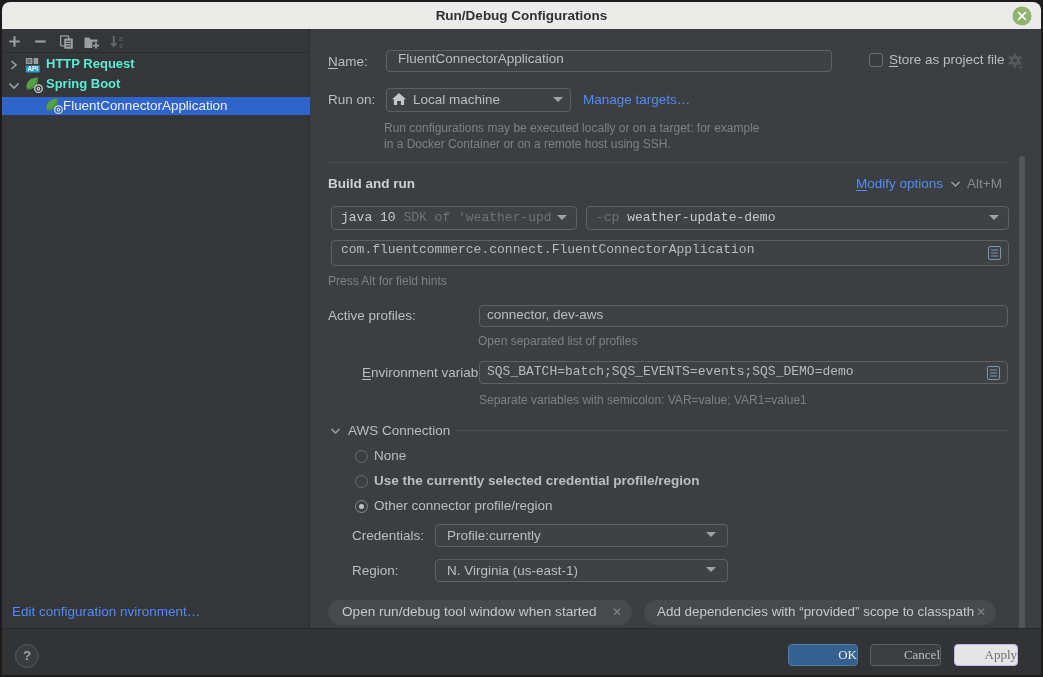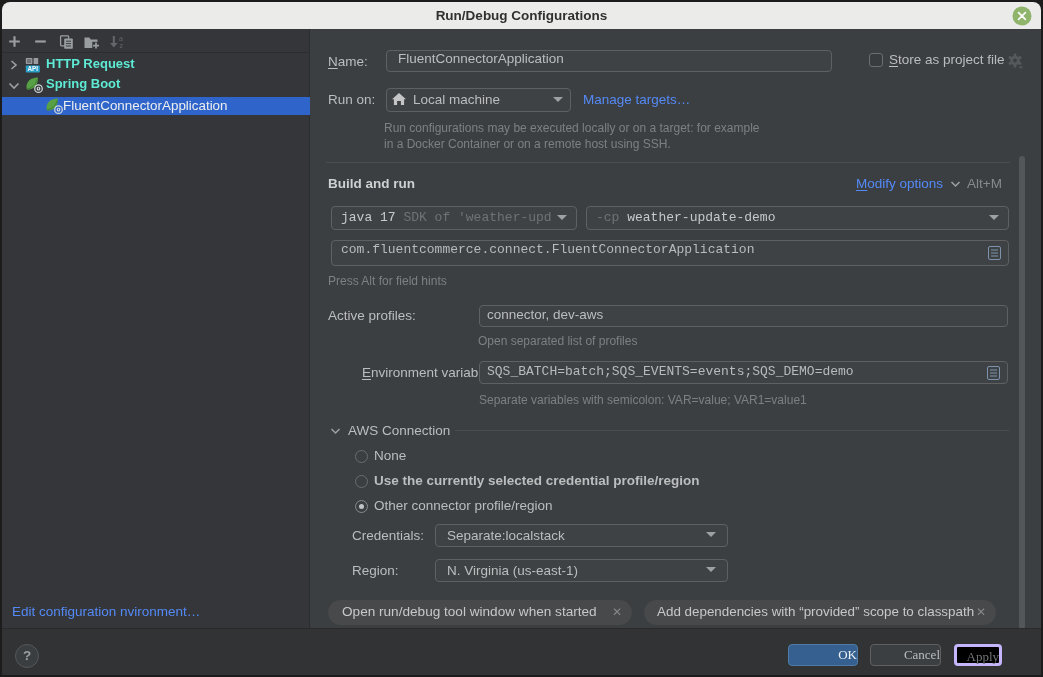--- a/index.html
+++ b/index.html
@@ -140,21 +140,21 @@
 <div class="abs" style="left:326px; top:162px; width:684px; height:1px; background:#4a4d4f;"></div>
 
 <div class="abs lbl" style="left:328px; top:175px; font-weight:bold; color:#ced0d2;">Build and run</div>
 <div class="abs lbl link" style="left:856px; top:175px;"><u>M</u>odify options</div>
 <svg class="abs" style="left:950px; top:180px;" width="11" height="8" viewBox="0 0 11 8">
   <path d="M1.5 2 L5.5 6 L9.5 2" stroke="#9da0a2" stroke-width="1.5" fill="none"></path>
 </svg>
 <div class="abs lbl" style="left:967px; top:175px; color:#87898b;">Alt+M</div>
 
 <div class="abs field" style="left:331px; top:206px; width:246px; height:24px;"></div>
-<div class="abs lbl mono" style="left:341px; top:209px; height:18px;"><span style="color:#c7c9cb;">java 17</span><span style="color:#6f7375;"> SDK of 'weather-upd</span></div>
+<div class="abs lbl mono" style="left:341px; top:209px; height:18px;"><span style="color:#c7c9cb;">java 10</span><span style="color:#6f7375;"> SDK of 'weather-upd</span></div>
 <div class="abs tri" style="left:557px; top:215px;"></div>
 
 <div class="abs field" style="left:586px; top:206px; width:423px; height:24px;"></div>
 <div class="abs lbl mono" style="left:596px; top:209px; height:18px;"><span style="color:#6f7375;">-cp </span><span style="color:#c7c9cb;">weather-update-demo</span></div>
 <div class="abs tri" style="left:989px; top:215px;"></div>
 
 <div class="abs field" style="left:331px; top:240px; width:678px; height:26px;"></div>
 <div class="abs lbl mono" style="left:341px; top:241px; color:#b8babc;">com.fluentcommerce.connect.FluentConnectorApplication</div>
 <svg class="abs" style="left:988px; top:246px;" width="13" height="14" viewBox="0 0 13 14">
   <rect x="0.5" y="0.5" width="12" height="13" rx="1.5" stroke="#7d93ad" fill="none"></rect>
@@ -188,31 +188,31 @@
 
 <div class="abs" style="left:355px; top:475px; width:13px; height:13px; border:1.5px solid #6b6e70; border-radius:50%; background:#3c3f41;"></div>
 <div class="abs lbl" style="left:374px; top:472px;font-weight:bold;">Use the currently selected credential profile/region</div>
 
 <div class="abs" style="left:355px; top:500px; width:13px; height:13px; border:1.5px solid #87898b; border-radius:50%; background:#3c3f41;"></div>
 <div class="abs" style="left:359px; top:504px; width:5px; height:5px; border-radius:50%; background:#c0c2c4;"></div>
 <div class="abs lbl" style="left:374px; top:497px;">Other connector profile/region</div>
 
 <div class="abs lbl" style="left:352px; top:527px;">Credentials:</div>
 <div class="abs field" style="left:435px; top:524px; width:293px; height:23px;"></div>
-<div class="abs lbl" style="left:447px; top:527px;">Separate:localstack</div>
+<div class="abs lbl" style="left:447px; top:527px;">Profile:currently</div>
 <div class="abs tri" style="left:706px; top:532px;"></div>
 
 <div class="abs lbl" style="left:352px; top:562px;">Region:</div>
 <div class="abs field" style="left:435px; top:559px; width:293px; height:23px;"></div>
 <div class="abs lbl" style="left:447px; top:562px;">N. Virginia (us-east-1)</div>
 <div class="abs tri" style="left:706px; top:567px;"></div>
 
 <div class="abs chip" style="left:328px; top:600px; width:304px; padding-left:14px;">Open run/debug tool window when started<span class="chipx" style="position:absolute; right:10px; top:0;">✕</span></div>
 <div class="abs chip" style="left:644px; top:600px; width:352px; padding-left:13px; font-size:13.4px;">Add dependencies with “provided” scope to classpath<span class="chipx" style="position:absolute; right:10px; top:0;">✕</span></div>
 
 <div class="abs" style="left:1019px; top:156px; width:6px; height:473px; background:#54575a; border-radius:3px;"></div>
 
 <div class="abs hdivider"></div>
 <div class="abs bottombar"></div>
 <div class="abs" style="left:15px; top:644px; width:24px; height:24px; border-radius:50%; background:#3b3e40; border:1px solid #55585a; text-align:center; line-height:22px; color:#9da0a2; font-weight:bold;">?</div>
 <div class="abs btn" style="left:788px; top:644px; width:70px; background:#35608f; border:1px solid #4e7ca6; color:#edf1f5;">OK</div>
 <div class="abs btn" style="left:870px; top:644px; width:71px; background:#3c3f41; border:1px solid #5e6061; color:#bbbdbf;">Cancel</div>
-<div class="abs btn" style="left:954px; top:644px; width:48px; background:#000000; border:3px solid #c4b5fd; color:#6f7274;">Apply</div>
+<div class="abs btn" style="left:954px; top:644px; width:64px; background:#e5e5e5; border:1px solid #c4b5fd; color:#6f7274;">Apply</div>
 
 </body></html>

